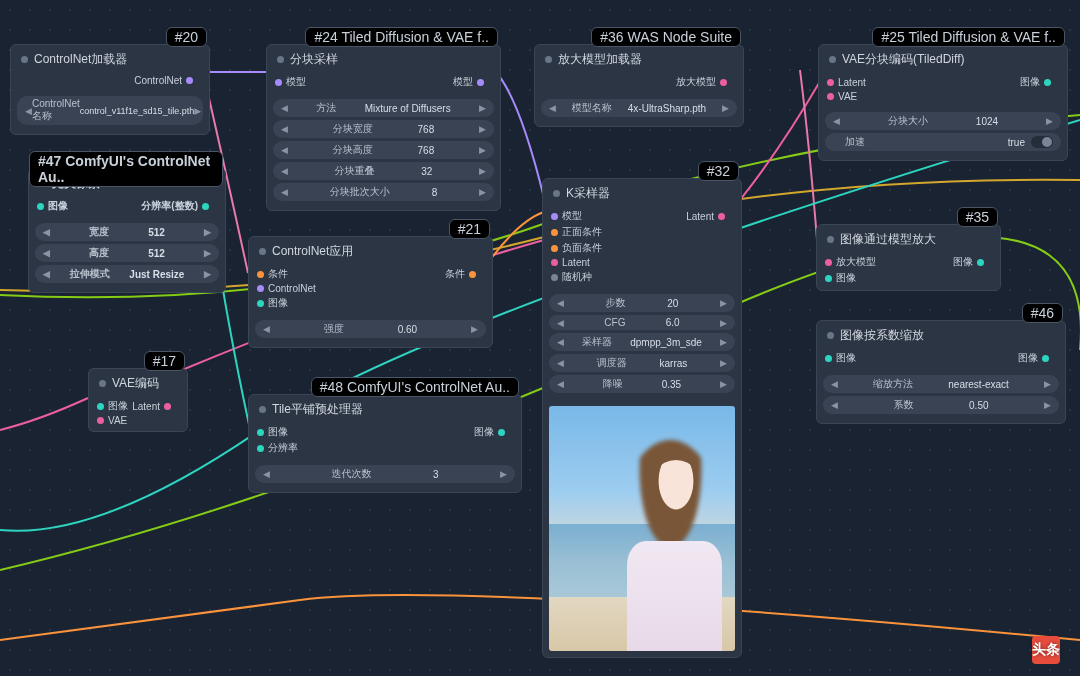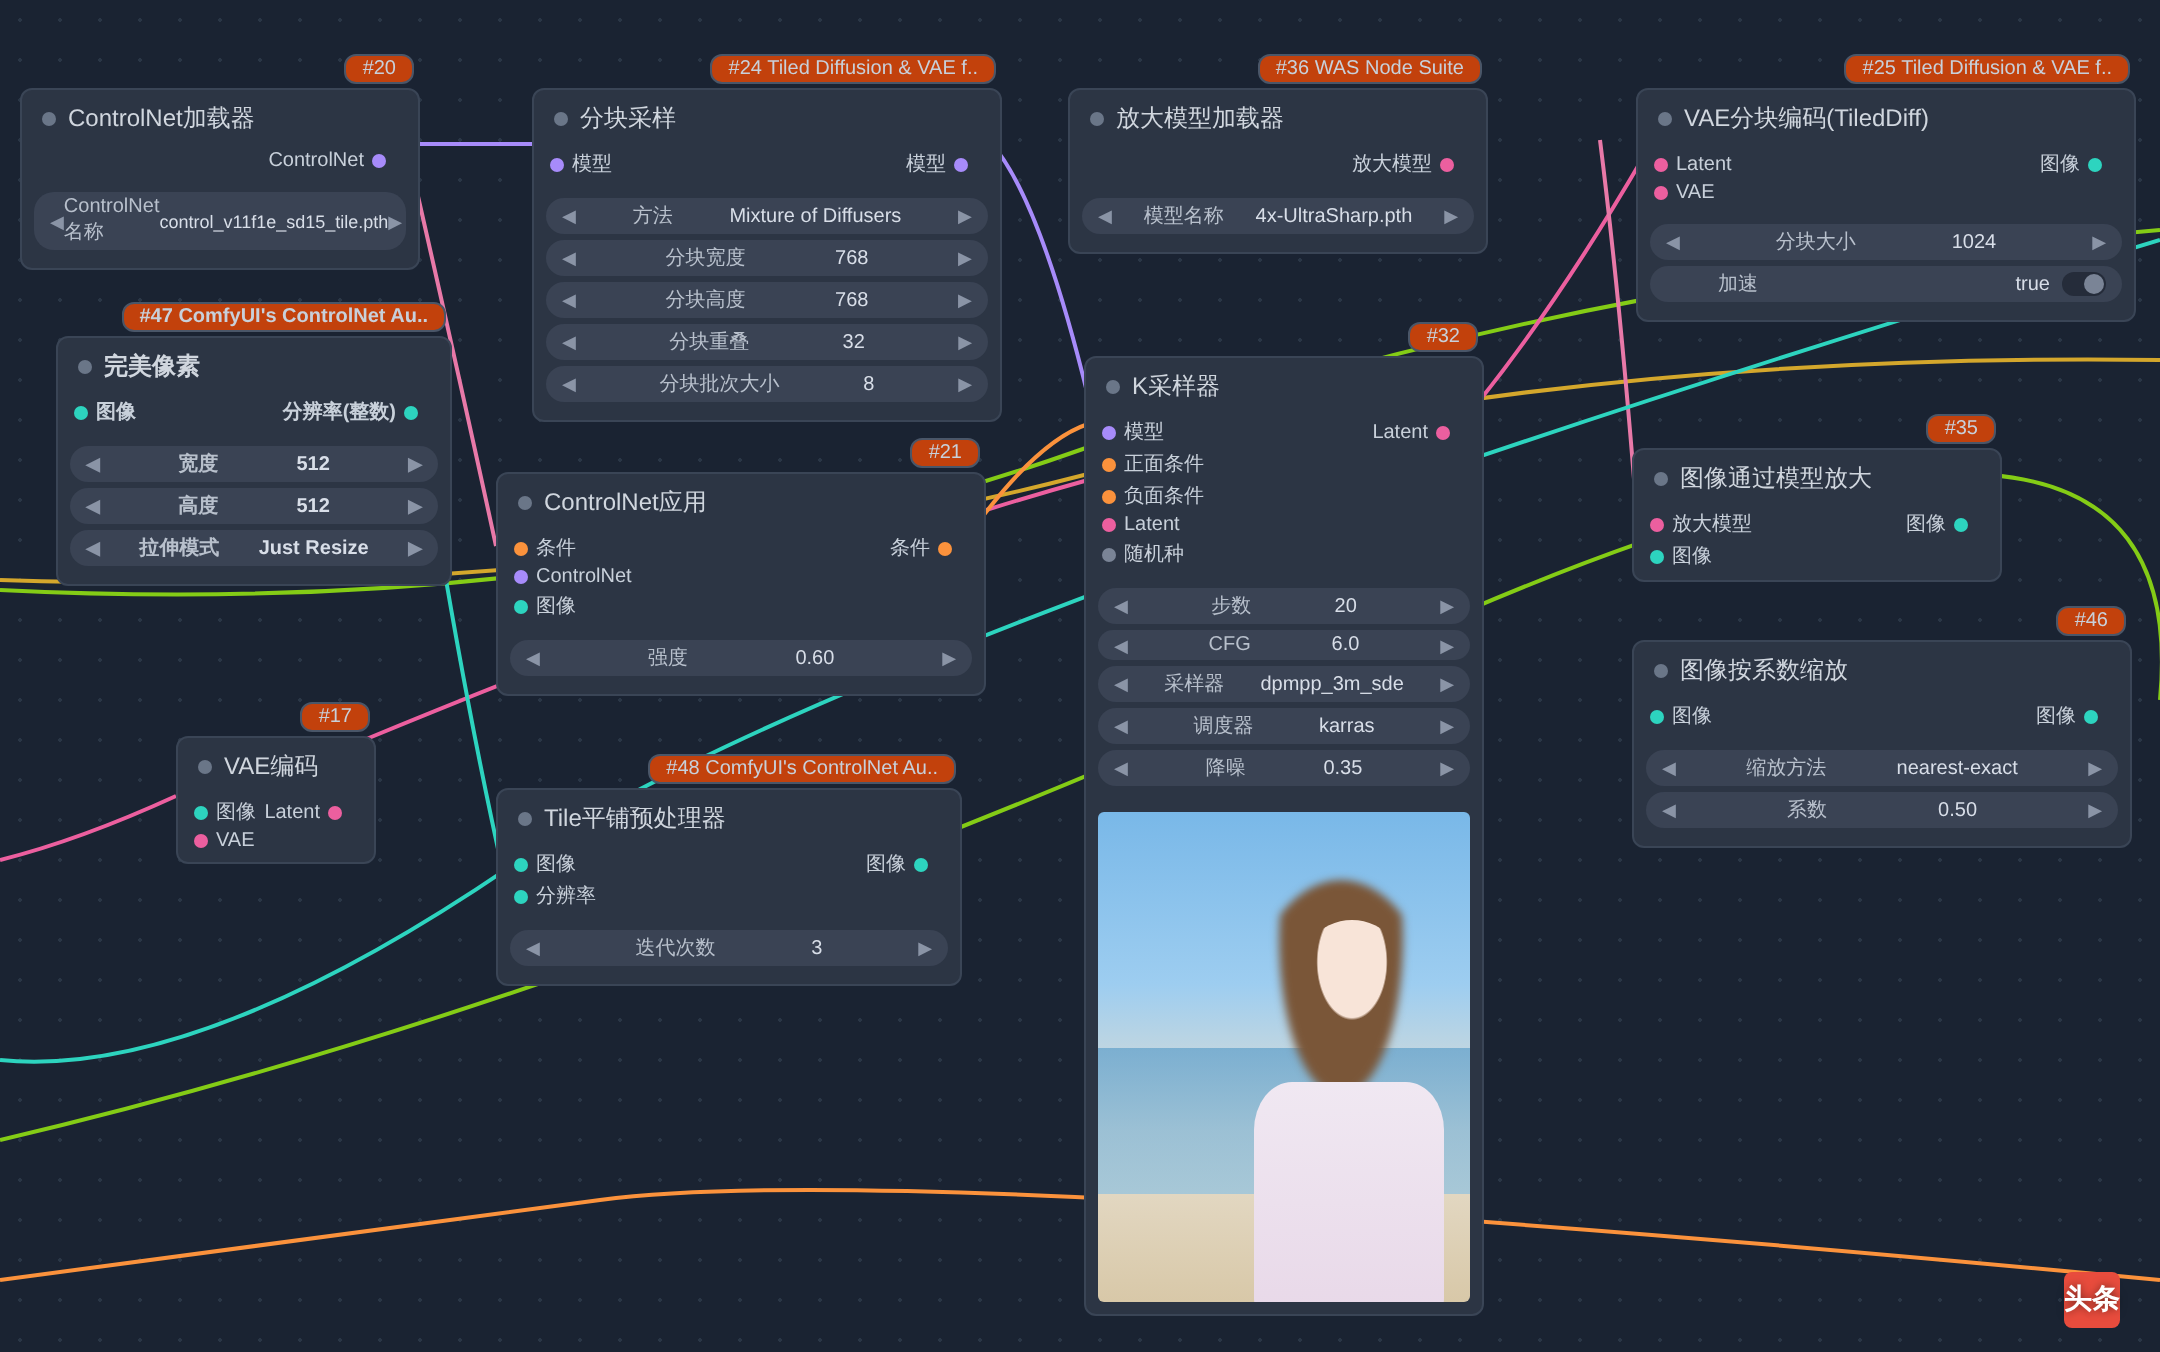--- a/index.html
+++ b/index.html
@@ -19,25 +19,25 @@
 .node {
   position: absolute;
   background: #2c3544;
   border: 1px solid #3a4556;
   border-radius: 6px;
   z-index: 5;
 }
 .node-badge {
   position: absolute;
   top: -18px; right: 2px;
-  background: #c2410c;
+  background: #000000;
   border: 1px solid #4a5668;
   border-radius: 6px;
   padding: 1px 8px;
-  font-size: 10px;
+  font-size: 14px;
   color: #c8d0da;
 }
 .node-title {
   padding: 6px 12px 4px 10px;
   font-size: 12px;
   color: #d0d6de;
 }
 .node-title::before {
   content:''; display:inline-block; width:7px; height:7px;
   background:#6a7688; border-radius:50%; margin-right:6px;
@@ -296,21 +296,21 @@
   <div class="widgets">
     <div class="widget">
         <span class="arr">◀</span>
         <span class="lbl">强度</span>
         <span class="val">0.60</span>
         <span class="arr">▶</span>
       </div>
   </div>
 </div>
 
-<div class="node" style="left:248px; top:394px; width:233px;">
+<div class="node" style="left:248px; top:394px; width:274px;">
   <div class="node-badge">#48 ComfyUI's ControlNet Au..</div>
   <div class="node-title">Tile平铺预处理器</div>
   <div class="ports">
     <div class="port-row">
         <span class="port-in">
           <span class="dot teal"></span>
           <span>图像</span>
         </span>
         <span class="port-out">
           <span>图像</span>
@@ -463,21 +463,21 @@
       </div>
   </div>
   <div class="widgets">
     <div class="widget">
         <span class="arr">◀</span>
         <span class="lbl">分块大小</span>
         <span class="val">1024</span>
         <span class="arr">▶</span>
       </div>
     <div class="widget">
-        <span class="lbl" style="margin-left:26px;">加速</span>
+        <span class="lbl" style="margin-left:12px;">加速</span>
         <span style="display:flex;align-items:center;gap:6px;">
           <span class="val">true</span>
           <span class="toggle"></span>
         </span>
       </div>
   </div>
 </div>
 
 <div class="node" style="left:816px; top:224px; width:185px;">
   <div class="node-badge">#35</div>

